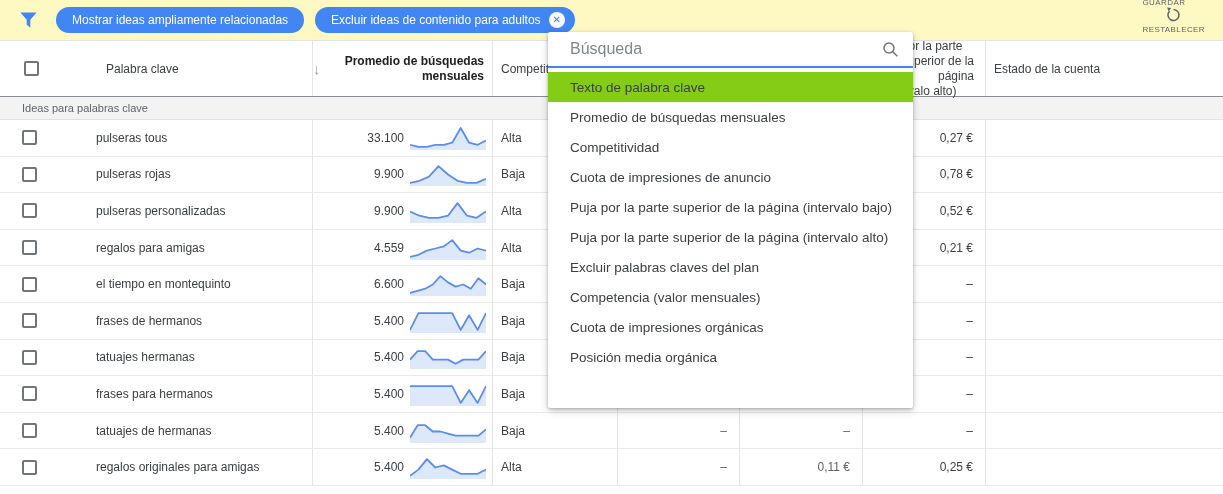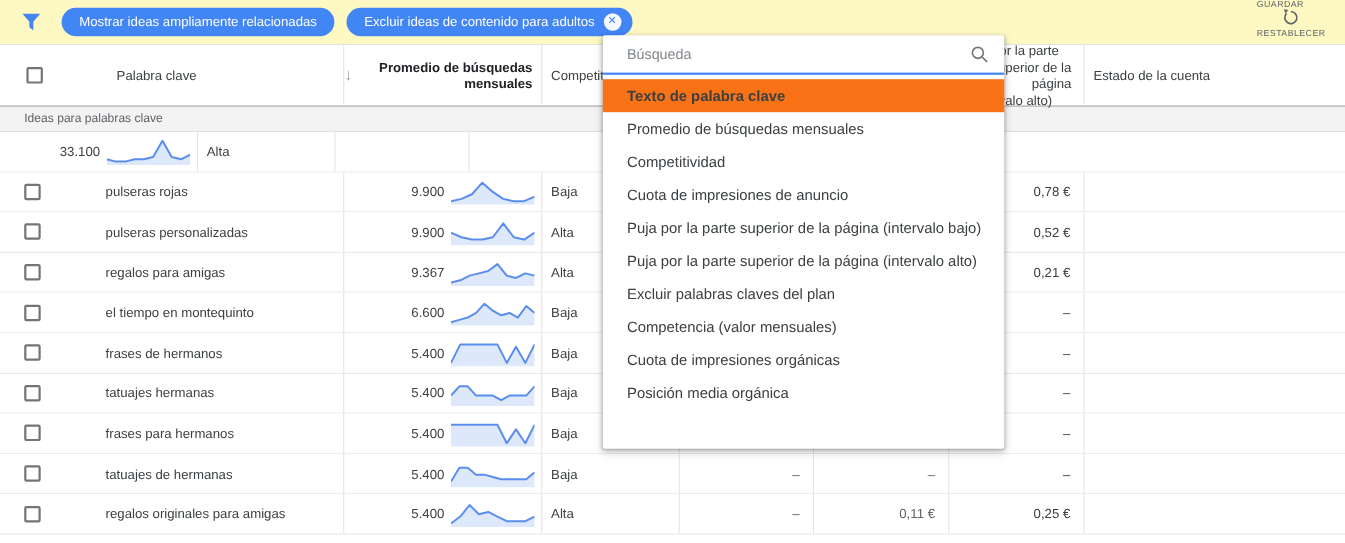--- a/index.html
+++ b/index.html
@@ -58,27 +58,27 @@
 
   .cb { width:15px; height:15px; border:2px solid #70757a; border-radius:2px;
     background:#fff; flex:none; cursor:pointer; }
 
   
   .dropdown { position:absolute; left:548px; top:32px; width:365px; height:376px;
     background:#fff; border-radius:2px; z-index:20;
     box-shadow:0 1px 3px rgba(0,0,0,.25), 0 3px 8px rgba(0,0,0,.18); }
   .search-row { height:36px; display:flex; align-items:center;
     border-bottom:2px solid #4285f4; padding:0 14px 0 22px; }
-  .search-row input { flex:1; border:none; outline:none; font-size:13px;
+  .search-row input { flex:1; border:none; outline:none; font-size:16px;
     font-family:inherit; color:#3c4043; background:transparent; }
   .search-row input::placeholder { color:#80868b; }
   .dd-list { padding-top:4px; }
   .dd-item { height:30px; display:flex; align-items:center; padding-left:22px;
     font-size:13.5px; color:#3c4043; cursor:pointer; white-space:nowrap; }
-  .dd-item.hl { background:#f97316;font-weight:bold; }
+  .dd-item.hl { background:#84cc16; }
 </style>
 </head>
 <body>
 
 <div class="topbar">
   <div class="funnel-wrap">
     <svg width="19" height="19" viewBox="0 0 20 20">
       <path d="M1.5 1.5h17l-6.6 7.8v8.2l-3.8-3V9.3Z" fill="#4285f4"></path>
     </svg>
   </div>
@@ -134,20 +134,24 @@
       <span>Estado de la cuenta</span>
     </div>
   </div>
 
   <div class="section-row">
     <span>Ideas para palabras clave</span>
   </div>
 
   <div id="rows">
       <div class="cols row">
+        <div class="cell c1">
+          <span class="cb"></span>
+          <span class="kw">pulseras tous</span>
+        </div>
         <div class="cell c2">
           <span class="avg-num">33.100</span>
           <svg width="76" height="26">
             <polygon points="0.0,19.8 8.4,21.9 16.9,21.9 25.3,19.8 33.8,19.8 42.2,17.7 50.7,3.0 59.1,17.7 67.6,19.8 76.0,15.6 76,25 0,25" fill="#dde9fa"></polygon>
             <polyline points="0.0,19.8 8.4,21.9 16.9,21.9 25.3,19.8 33.8,19.8 42.2,17.7 50.7,3.0 59.1,17.7 67.6,19.8 76.0,15.6" fill="none" stroke="#5b8def" stroke-width="1.8" stroke-linejoin="round"></polyline>
           </svg>
         </div>
         <div class="cell c3">Alta</div>
         <div class="cell c4 dashv"></div>
         <div class="cell c5 dashv"></div>
@@ -189,21 +193,21 @@
         <div class="cell c5 dashv"></div>
         <div class="cell c6">0,52 €</div>
         <div class="cell c7"></div>
       </div>
       <div class="cols row">
         <div class="cell c1">
           <span class="cb"></span>
           <span class="kw">regalos para amigas</span>
         </div>
         <div class="cell c2">
-          <span class="avg-num">9.367</span>
+          <span class="avg-num">4.559</span>
           <svg width="76" height="26">
             <polygon points="0.0,21.9 8.4,19.8 16.9,15.6 25.3,13.5 33.8,11.4 42.2,5.1 50.7,15.6 59.1,17.7 67.6,13.5 76.0,15.6 76,25 0,25" fill="#dde9fa"></polygon>
             <polyline points="0.0,21.9 8.4,19.8 16.9,15.6 25.3,13.5 33.8,11.4 42.2,5.1 50.7,15.6 59.1,17.7 67.6,13.5 76.0,15.6" fill="none" stroke="#5b8def" stroke-width="1.8" stroke-linejoin="round"></polyline>
           </svg>
         </div>
         <div class="cell c3">Alta</div>
         <div class="cell c4 dashv"></div>
         <div class="cell c5 dashv"></div>
         <div class="cell c6">0,21 €</div>
         <div class="cell c7"></div>

